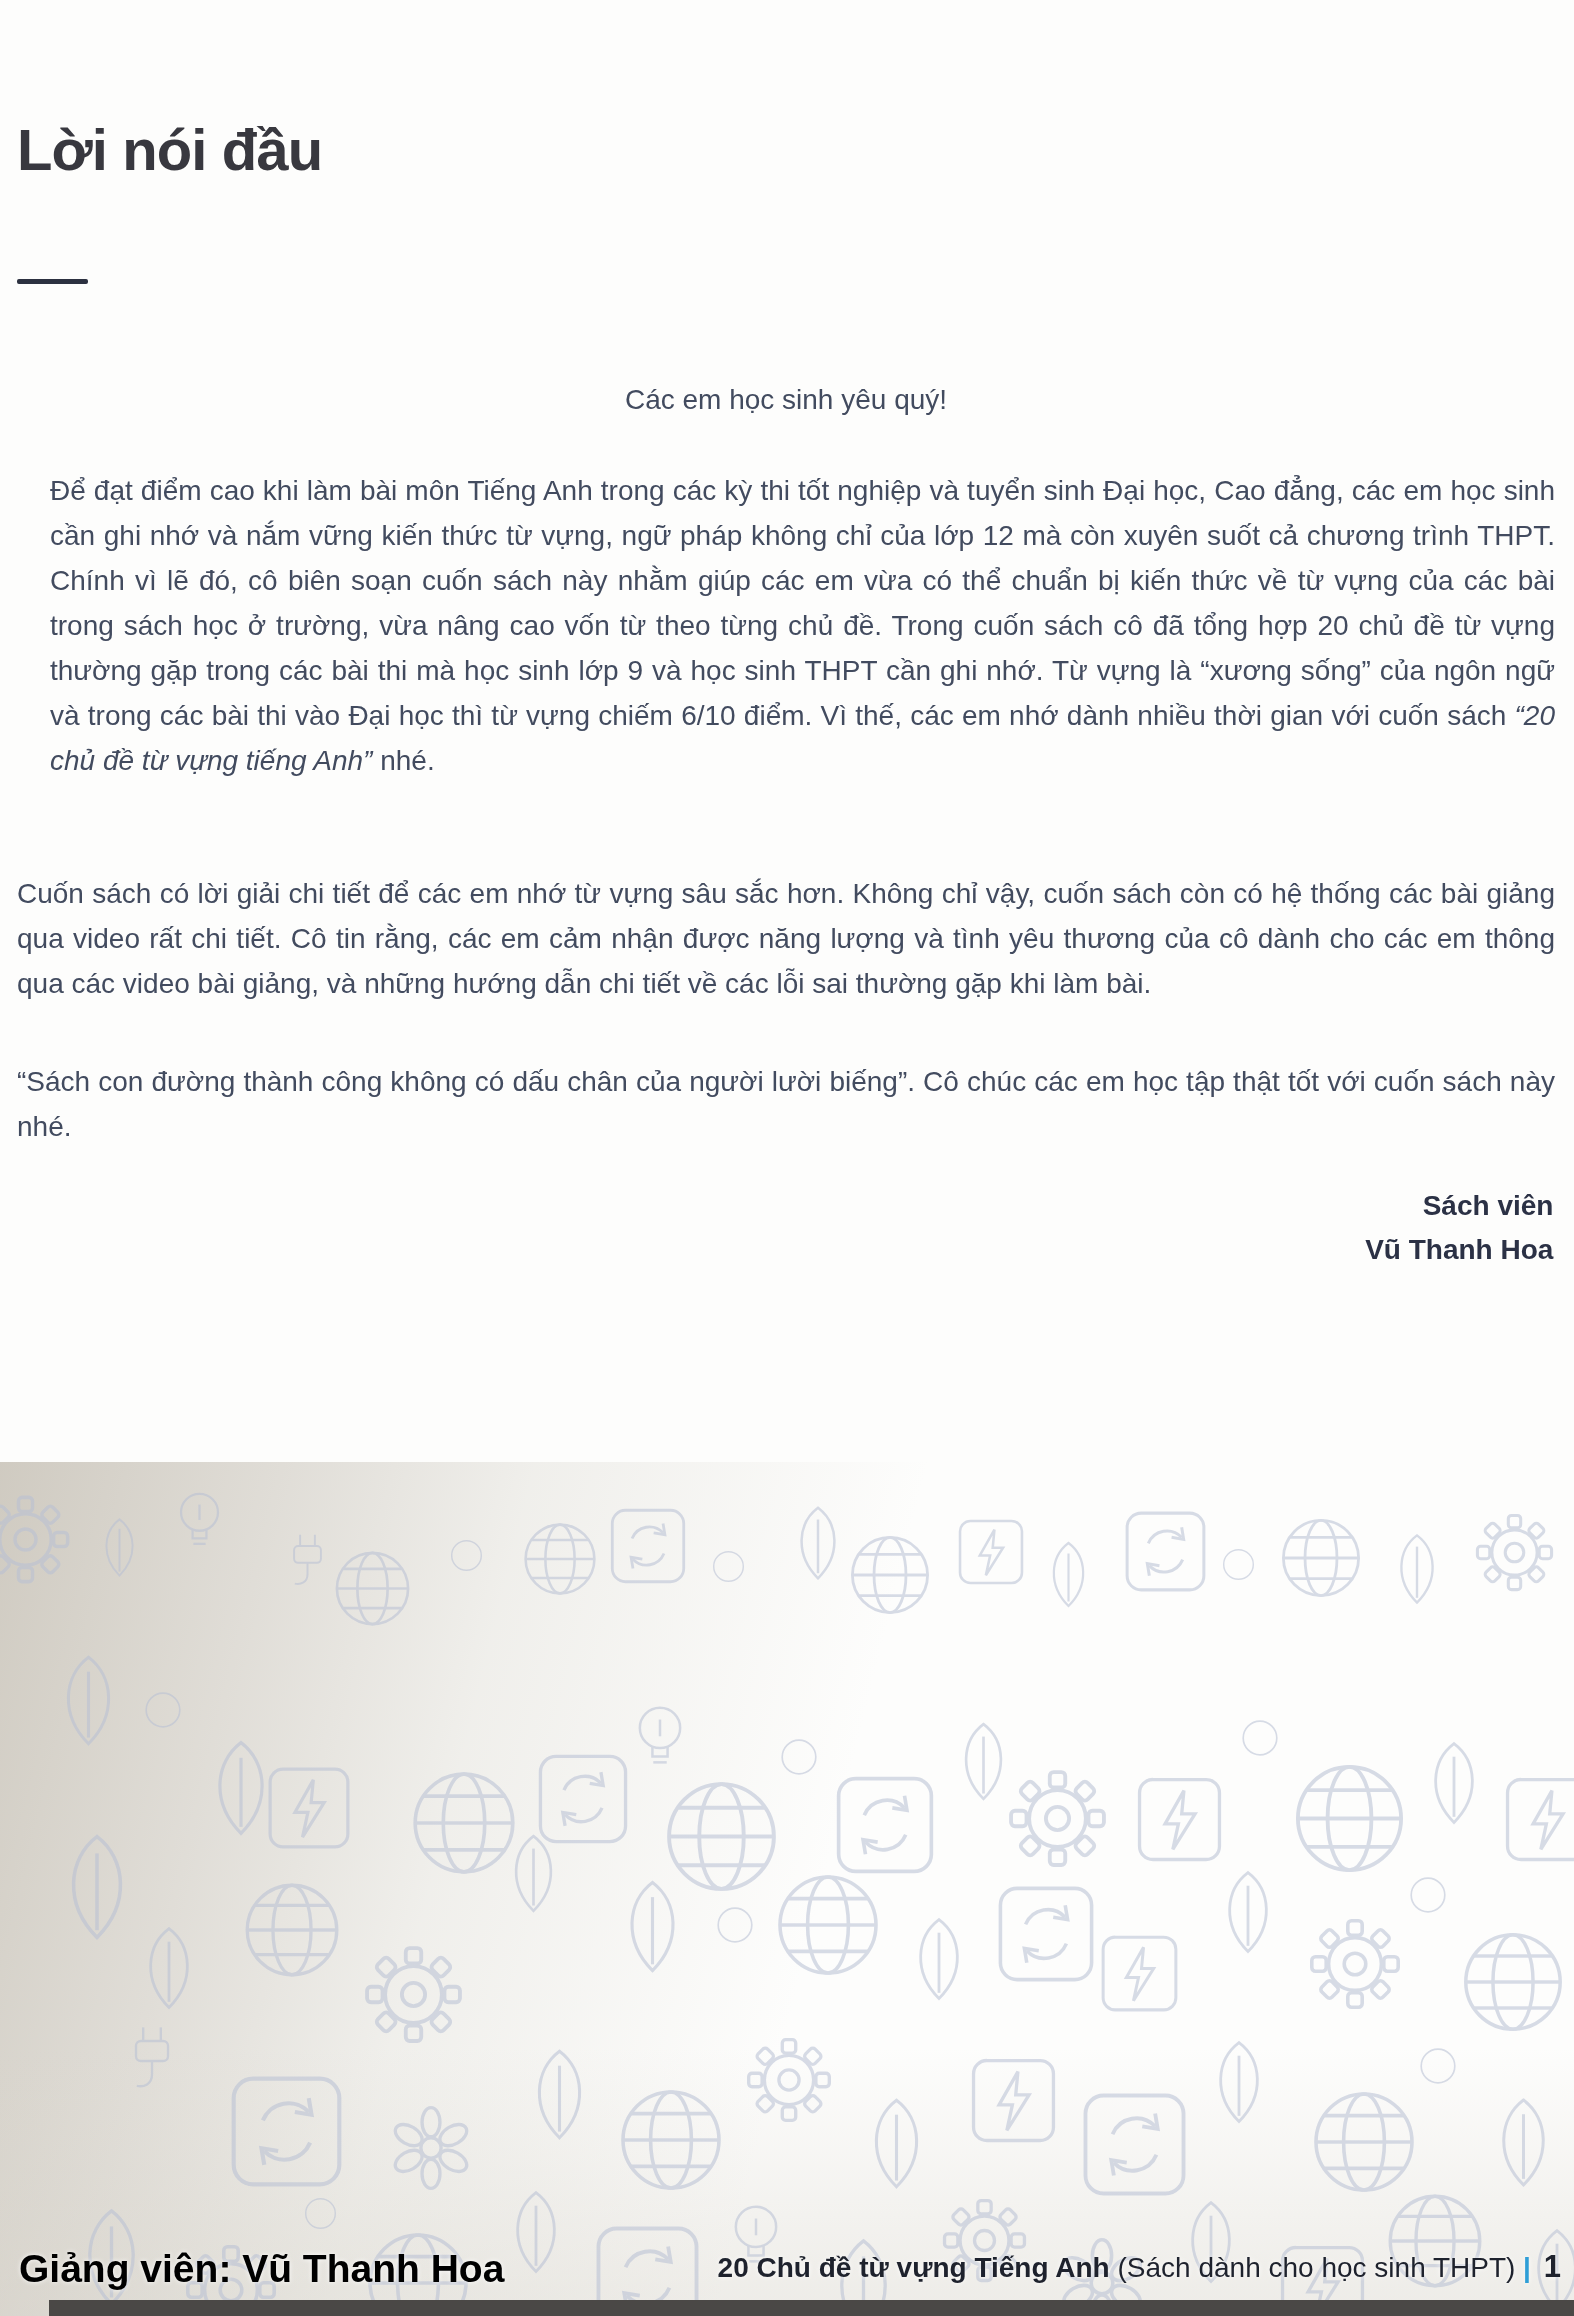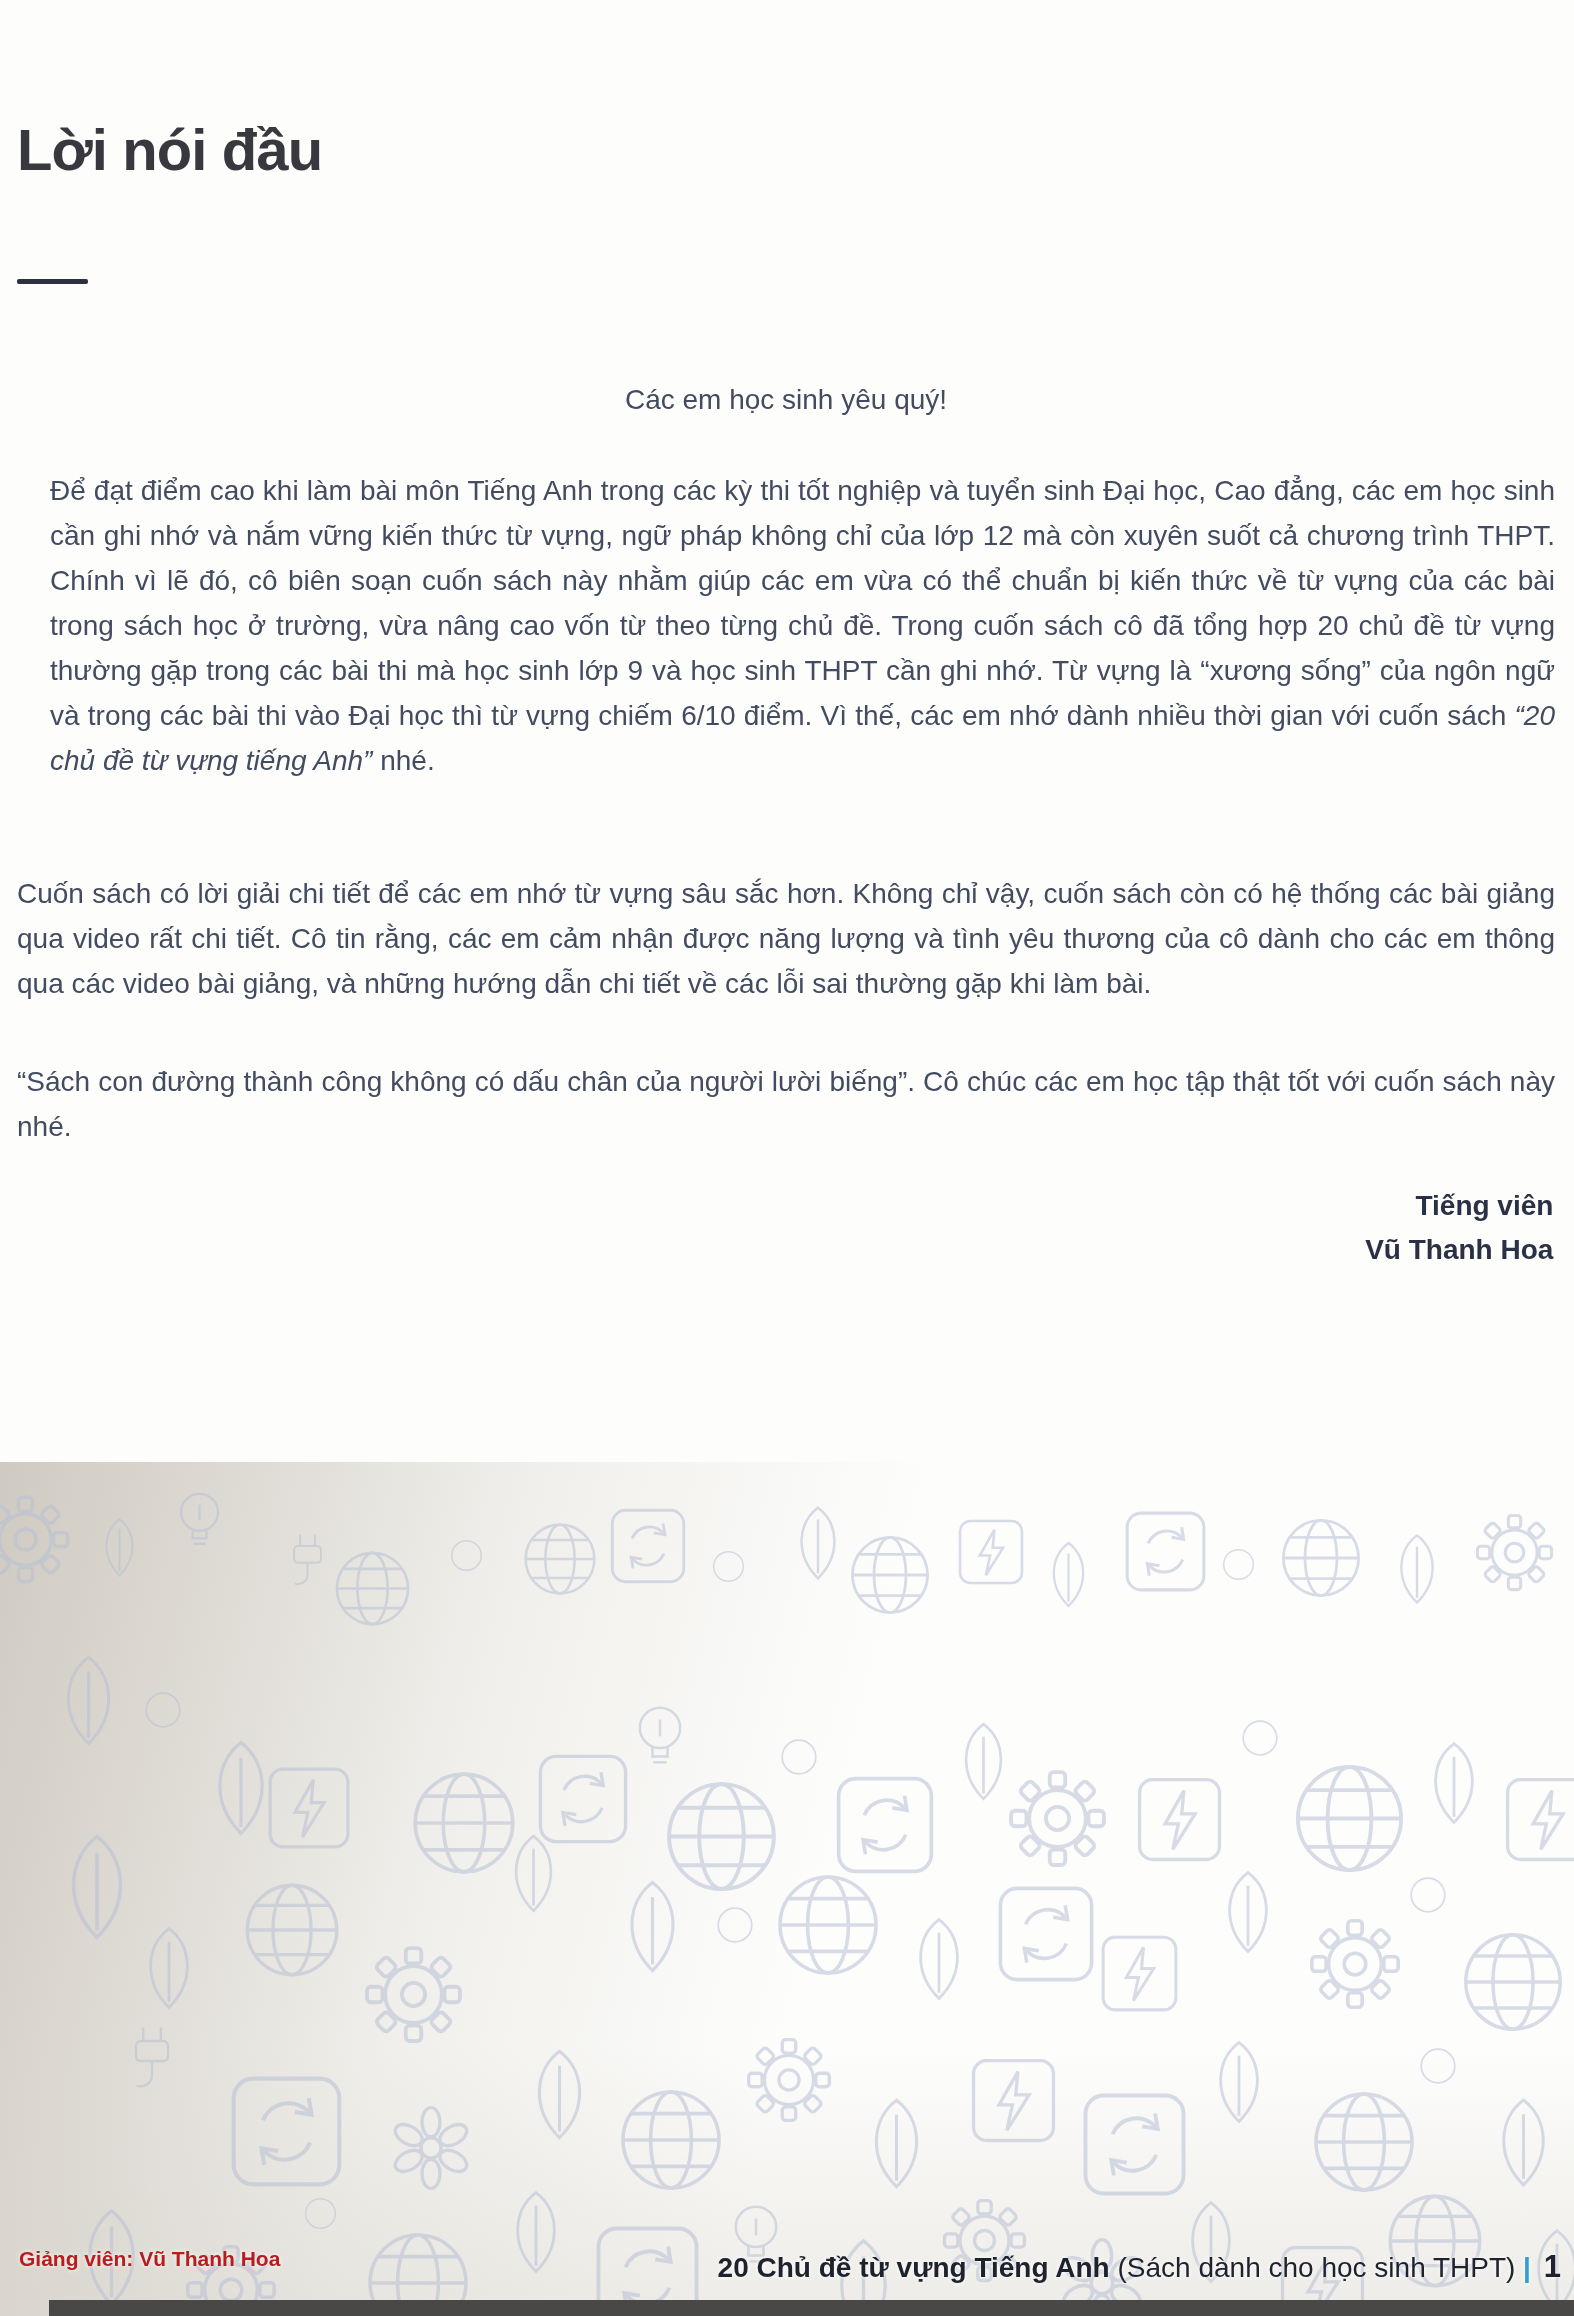--- a/index.html
+++ b/index.html
@@ -50,21 +50,21 @@
   .band-tint2{
     position:absolute;left:0;right:0;bottom:0;height:45%;
     background:linear-gradient(0deg, rgba(213,209,200,0.40) 0%, rgba(255,255,255,0) 70%);
   }
   .deco-icon{
     position:absolute;color:#b8c0d4;opacity:0.55;
   }
   
   .footer-left{
     position:absolute;left:19px;top:2247px;
-    font-size:21px;font-weight:bold;color:#b91c1c;
+    font-size:39px;font-weight:bold;color:#000000;
     text-shadow:0 0 5.6px rgba(255,255,255,0.9);
   }
   .footer-right{
     position:absolute;right:13px;top:2249px;
     font-size:28px;color:#1e222d;white-space:nowrap;
     text-shadow:0 0 5.6px rgba(255,255,255,0.9);
   }
   .footer-right .bold{font-weight:bold;margin-left:48px;}
   .footer-right .sep{color:#2f9ed6;font-weight:bold;padding:0 13px 0 7.5px;}
   .footer-right .pagenum{font-weight:bold;font-size:31px;}
@@ -160,21 +160,21 @@
 
 <p class="bodytext greeting">Các em học sinh yêu quý!</p>
 
 <p class="bodytext para1"><span>Để đạt điểm cao khi làm bài môn Tiếng Anh trong các kỳ thi tốt nghiệp và tuyển sinh Đại học, Cao đẳng, các em học sinh cần ghi nhớ và nắm vững kiến thức từ vựng, ngữ pháp không chỉ của lớp 12 mà còn xuyên suốt cả chương trình THPT. Chính vì lẽ đó, cô biên soạn cuốn sách này nhằm giúp các em vừa có thể chuẩn bị kiến thức về từ vựng của các bài trong sách học ở trường, vừa nâng cao vốn từ theo từng chủ đề. Trong cuốn sách cô đã tổng hợp 20 chủ đề từ vựng thường gặp trong các bài thi mà học sinh lớp 9 và học sinh THPT cần ghi nhớ. Từ vựng là “xương sống” của ngôn ngữ và trong các bài thi vào Đại học thì từ vựng chiếm 6/10 điểm. Vì thế, các em nhớ dành nhiều thời gian với cuốn sách </span><span class="italic-seg">“20 chủ đề từ vựng tiếng Anh”</span><span> nhé.</span></p>
 
 <p class="bodytext para2">Cuốn sách có lời giải chi tiết để các em nhớ từ vựng sâu sắc hơn. Không chỉ vậy, cuốn sách còn có hệ thống các bài giảng qua video rất chi tiết. Cô tin rằng, các em cảm nhận được năng lượng và tình yêu thương của cô dành cho các em thông qua các video bài giảng, và những hướng dẫn chi tiết về các lỗi sai thường gặp khi làm bài.</p>
 
 <p class="bodytext para3">“Sách con đường thành công không có dấu chân của người lười biếng”. Cô chúc các em học tập thật tốt với cuốn sách này nhé.</p>
 
 <div class="signature">
-  <div>Tiếng viên</div>
+  <div>Sách viên</div>
   <div>Vũ Thanh Hoa</div>
 </div>
 
 <div class="deco-band" id="deco-band">
   <div class="band-tint"></div>
   <div class="band-tint2"></div>
 <svg class="deco-icon" style="left: -33px; top: 19px; width: 117px; height: 117px;" viewBox="0 0 125 125" width="117" height="117">
       <use href="#sym-gear"></use>
     </svg>
     <svg class="deco-icon" style="left: 86px; top: 52px; width: 67px; height: 67px;" viewBox="0 0 72 72" width="67" height="67">

